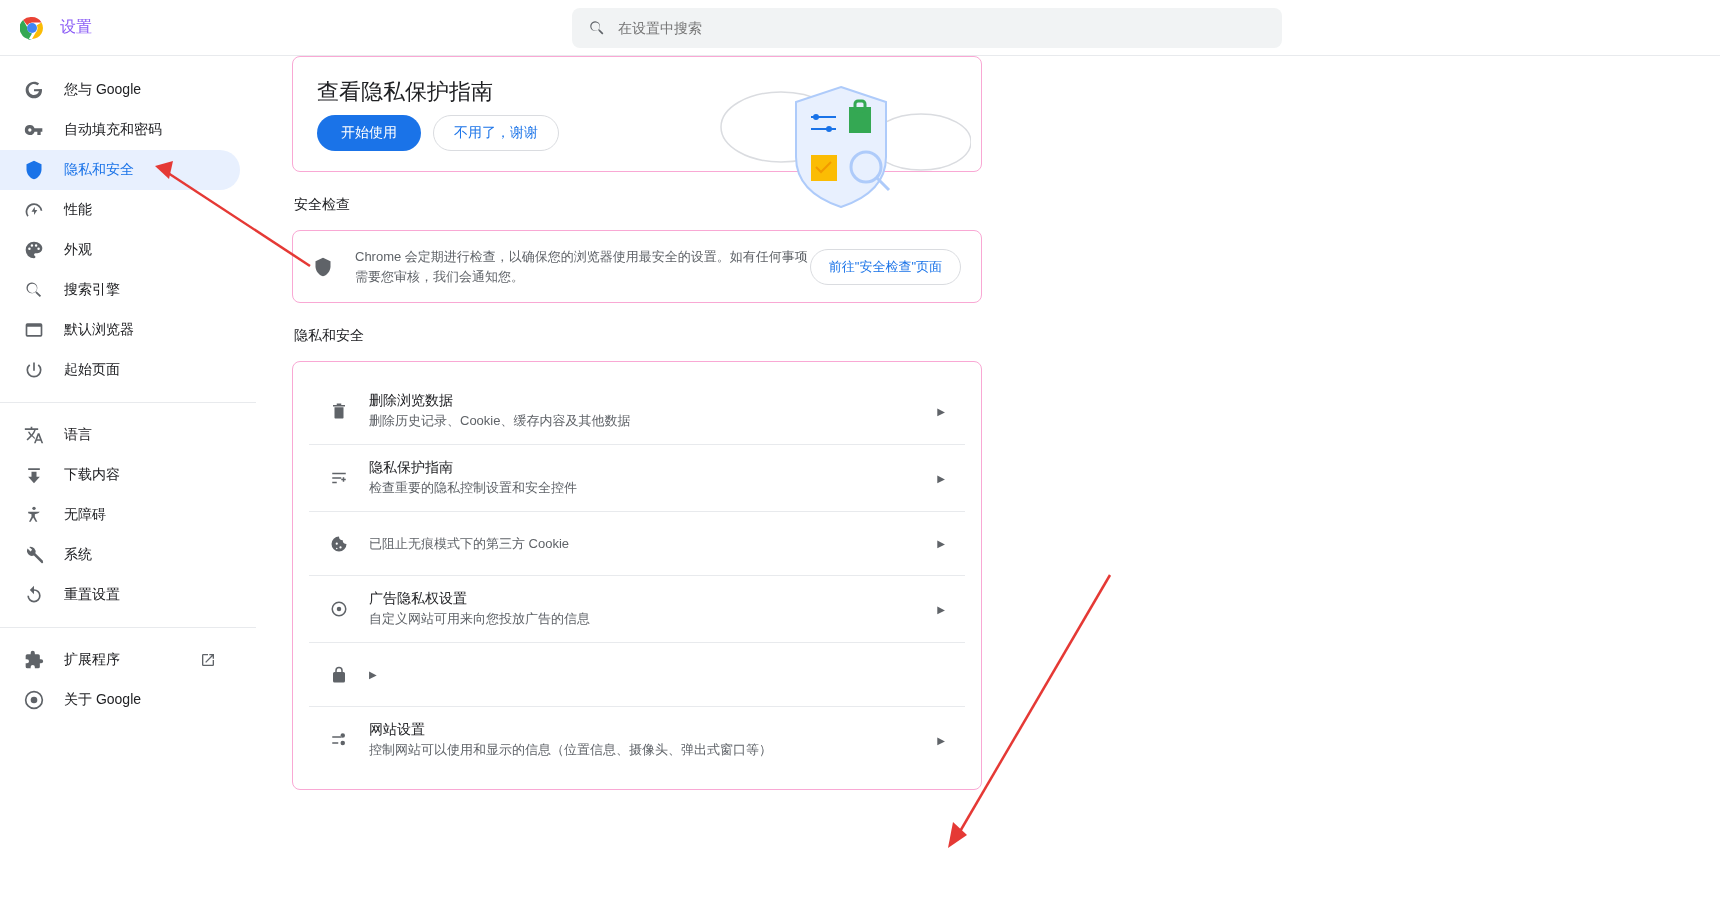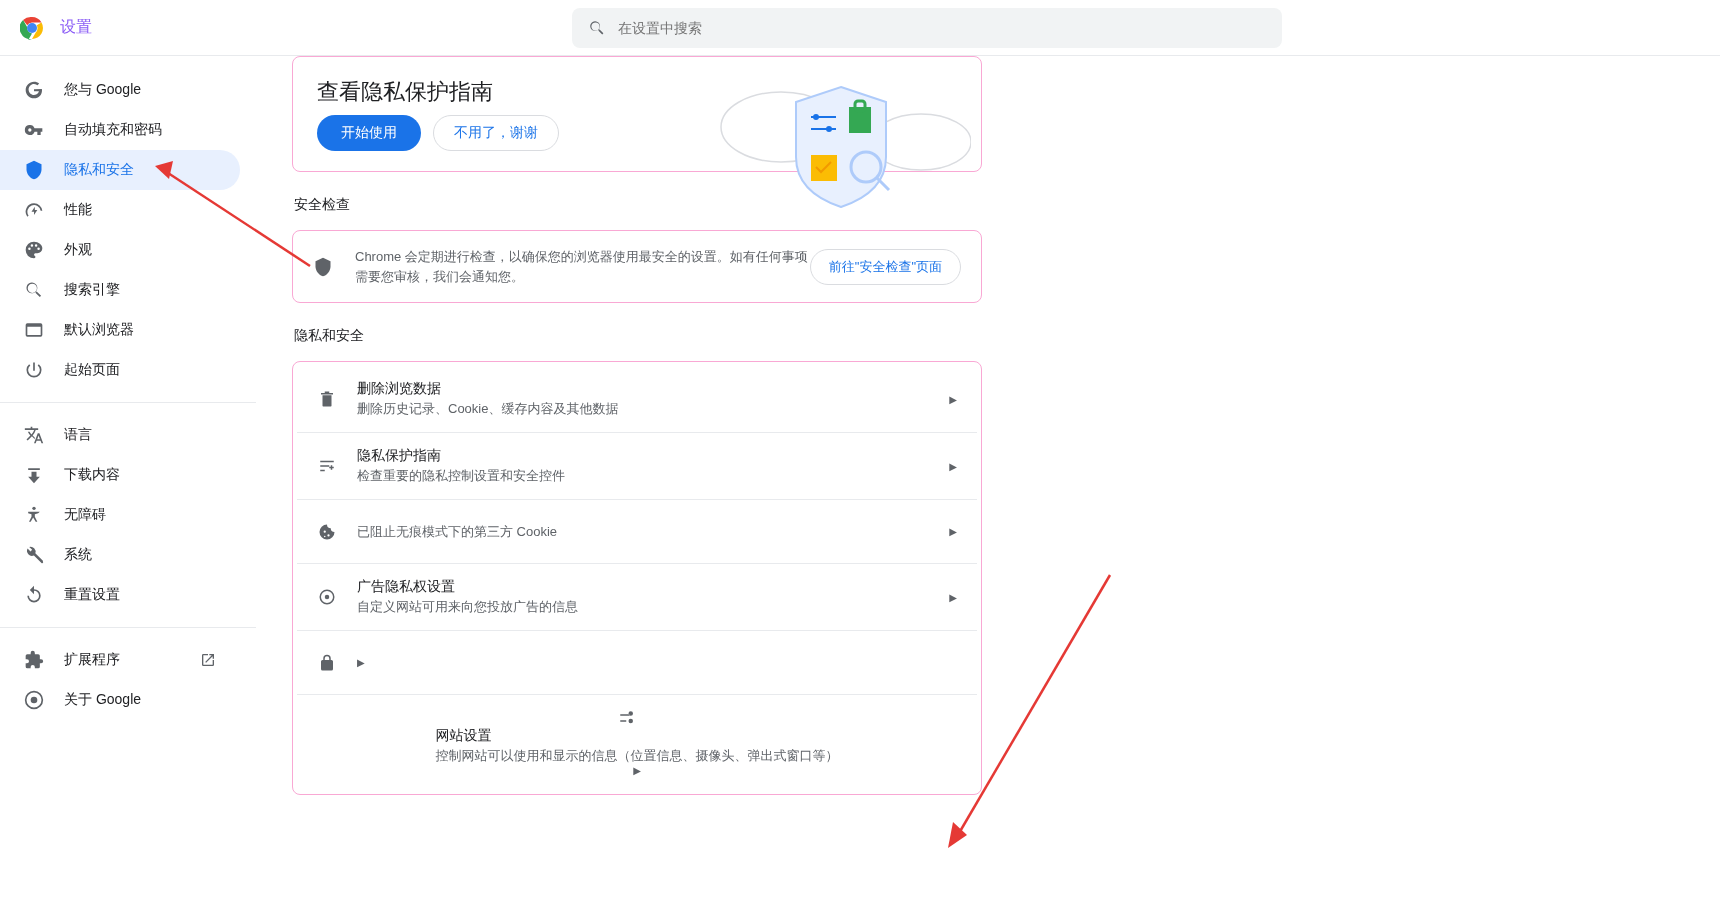--- a/index.html
+++ b/index.html
@@ -36,23 +36,23 @@
 .btn-secondary { background: #fff; color: #1a73e8; border: 1px solid #dadce0; padding: 8px 20px; border-radius: 18px; font-size: 14px; cursor: pointer; }
 .guide-illustration { position: absolute; right: 10px; top: 10px; }
 
 .section-title { font-size: 14px; color: #202124; margin: 0 0 16px 2px; font-weight: 500; }
 
 .check-card { display: flex; align-items: center; padding: 16px 20px; }
 .check-icon { width: 24px; color: #5f6368; margin-right: 18px; }
 .check-text { font-size: 13px; color: #5f6368; flex: 1; line-height: 1.5; }
 .btn-outline { background: #fff; color: #1a73e8; border: 1px solid #dadce0; padding: 8px 18px; border-radius: 18px; font-size: 13px; cursor: pointer; white-space: nowrap; }
 
-.list-card { padding: 4px; }
+.list-card { padding: 16px; }
 .list-item { display: flex; align-items: center; padding: 14px 20px; border-bottom: 1px solid #e8eaed; cursor: pointer; min-height: 64px; }
-.list-item:last-child { border-bottom: none; flex-direction: column; }
+.list-item:last-child { border-bottom: none; }
 .list-icon { width: 20px; color: #5f6368; margin-right: 20px; display: flex; align-items: center; justify-content: center; }
 .list-text { flex: 1; }
 .list-title { font-size: 14px; color: #202124; margin-bottom: 2px; }
 .list-desc { font-size: 13px; color: #5f6368; }
 .list-arrow { color: #5f6368; font-size: 10px; }
 
 svg { display: block; }
 
 
 .arrow1 { position: absolute; left: 155px; top: 161px; pointer-events: none; z-index: 100; }

